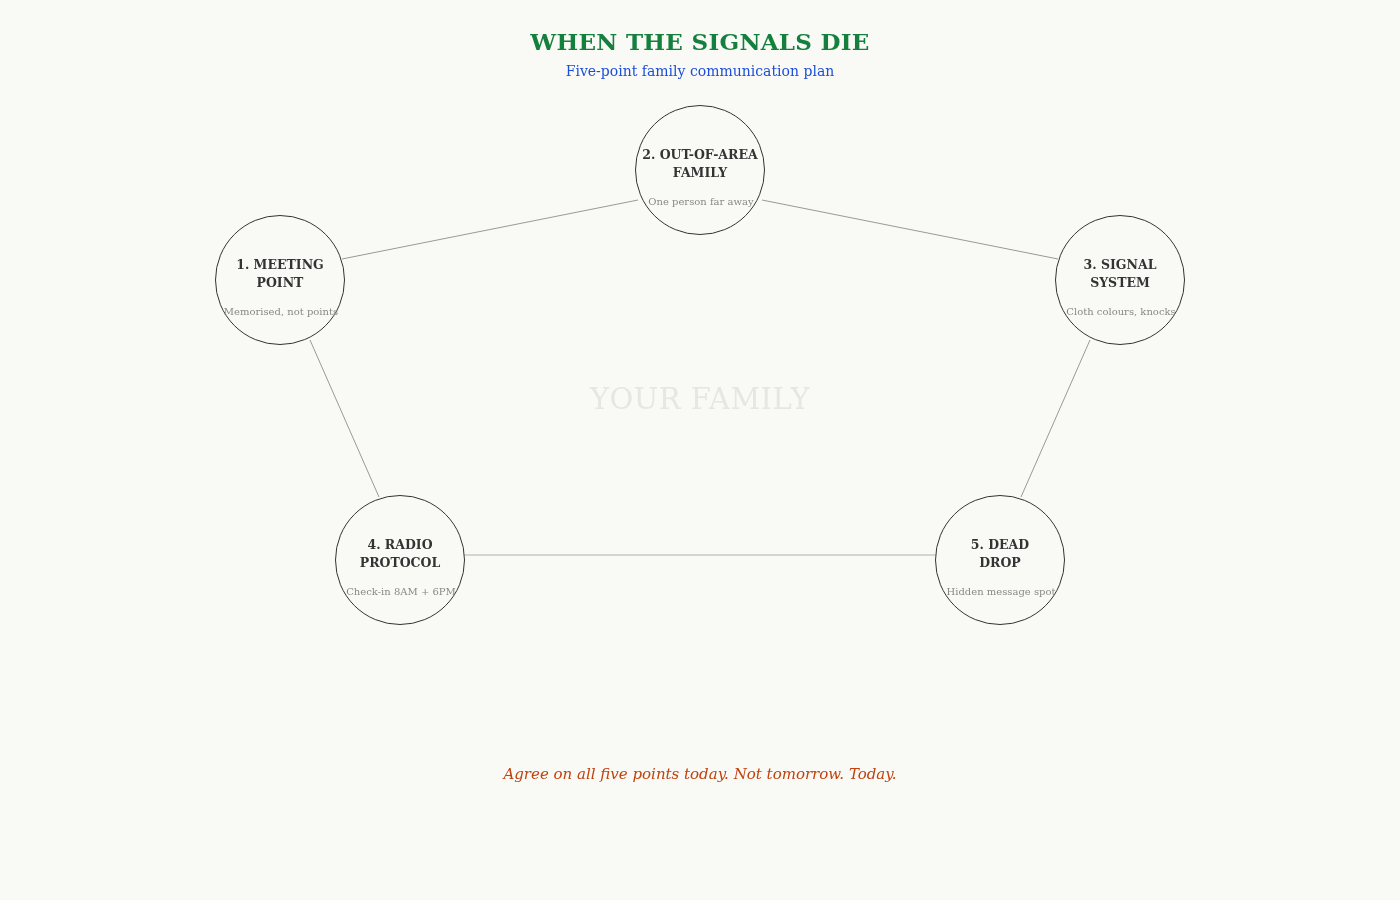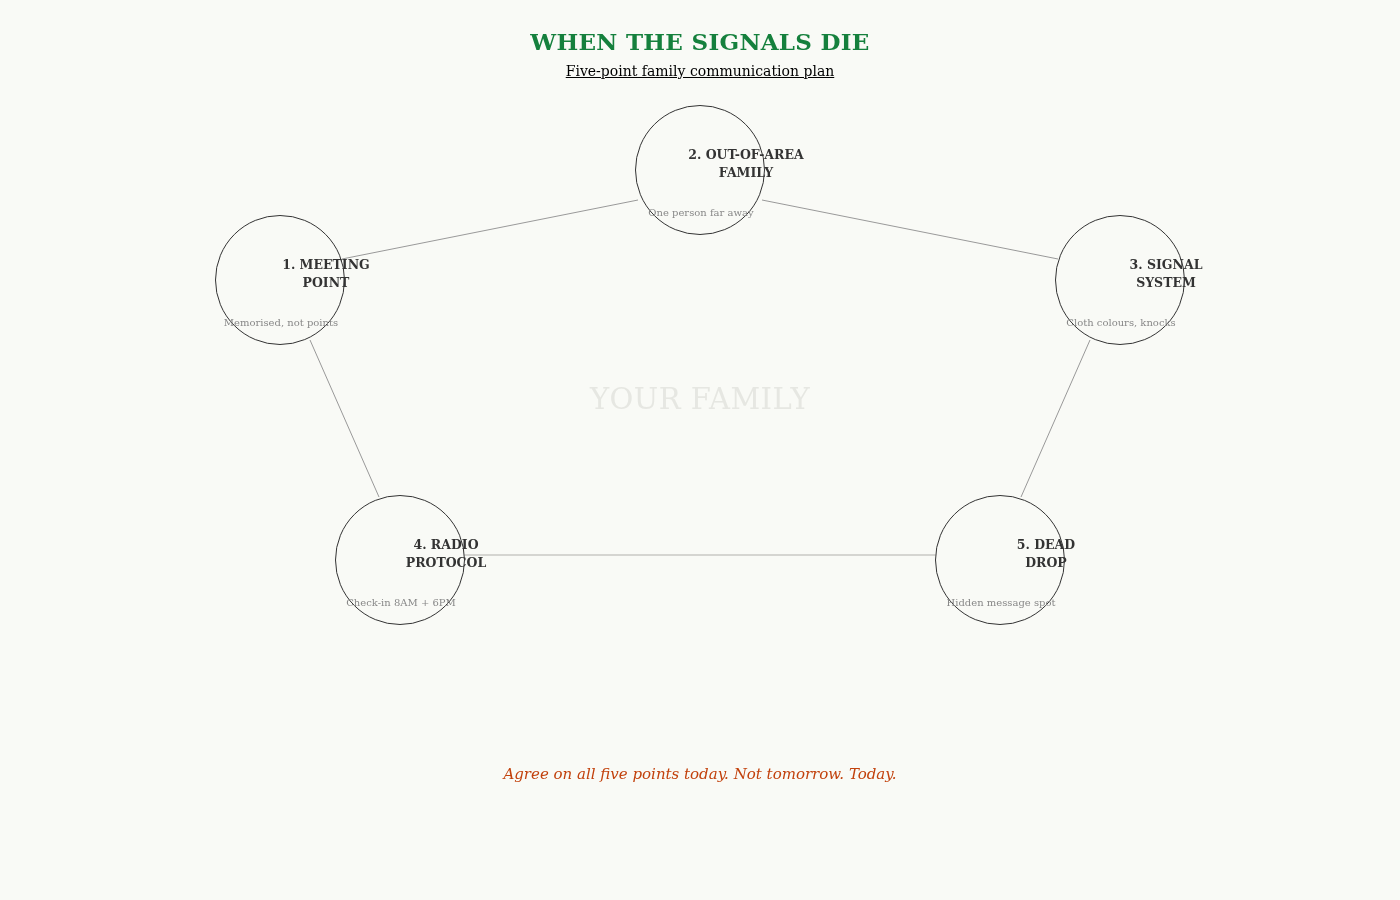--- a/index.html
+++ b/index.html
@@ -9,39 +9,39 @@
     font-family:"DejaVu Serif", serif;
     color:#333;
     position:relative;
   }
   .title {
     position:absolute; left:0; top:28px; width:1400px; text-align:center;
     font-size:23px; font-weight:bold; color:#15803d; letter-spacing:0.3px;
   }
   .subtitle {
     position:absolute; left:0; top:63px; width:1400px; text-align:center;
-    font-size:14px; color:#000000;text-decoration:underline;
+    font-size:14px; color:#1d4ed8;
   }
   svg.lines { position:absolute; left:0; top:0; }
   .center-label {
     position:absolute; left:0; top:382px; width:1400px; text-align:center;
     font-size:29px; color:#e6e7e2; letter-spacing:0.5px;
   }
   .node {
     position:absolute; width:130px; height:130px; box-sizing:border-box;
     border:1.6px solid #333; border-radius:50%;
     background:#f9faf6;
   }
   .node .name {
     position:absolute; left:0; top:40px; width:100%; text-align:center;
-    font-size:12.5px; font-weight:bold; line-height:18px; color:#333;padding-left:46px;
+    font-size:12.5px; font-weight:bold; line-height:18px; color:#333;
   }
   .node .desc {
     position:absolute; left:-10px; top:90px; width:150px; text-align:center;
-    font-size:10px; color:#888; white-space:nowrap;margin-top:11px;
+    font-size:10px; color:#888; white-space:nowrap;
   }
   .footer {
     position:absolute; left:0; top:765px; width:1400px; text-align:center;
     font-size:15px; font-style:italic; color:#c2410c;
   }
 </style>
 </head>
 <body>
 
 <div class="title">WHEN THE SIGNALS DIE</div>

